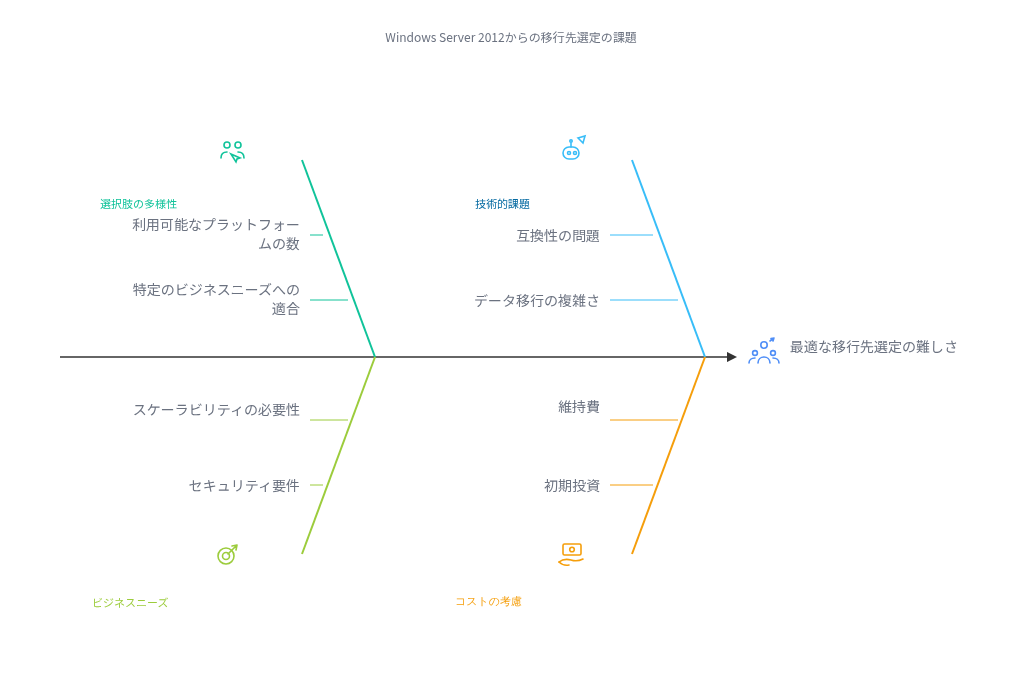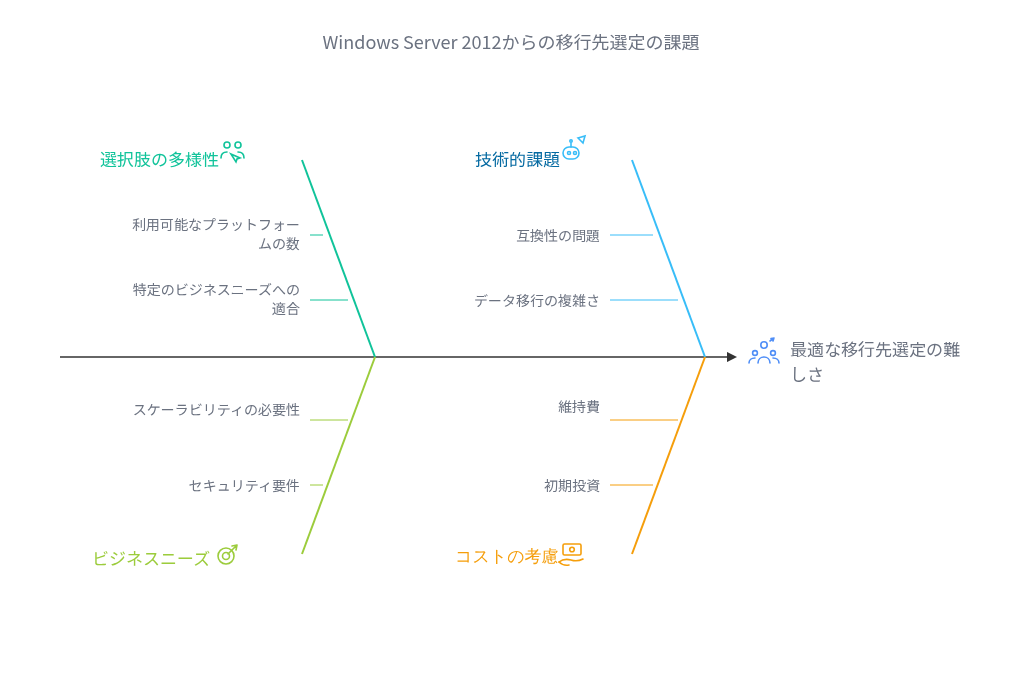--- a/index.html
+++ b/index.html
@@ -16,21 +16,21 @@
     position: relative;
     width: 1022px;
     height: 680px;
   }
   .title {
     position: absolute;
     top: 28px;
     left: 0;
     width: 1022px;
     text-align: center;
-    font-size: 18px;
+    font-size: 12px;
     color: #6b7280;
   }
   svg.lines {
     position: absolute;
     left: 0;
     top: 0;
     width: 1022px;
     height: 680px;
     pointer-events: none;
   }
@@ -38,25 +38,26 @@
     position: absolute;
     font-size: 14px;
     line-height: 1.35;
   }
   .rlabel { text-align: right; }
   .effect {
     position: absolute;
     left: 790px;
     top: 336px;
     width: 180px;
-    font-size: 17px;
+    font-size: 14px;
     color: #6b7280;
   }
   .category {
-    font-size: 17px;
+    font-size: 11px;
+    margin-top: 48px;
   }
   .cat-green  { color: #10c39a; }
   .cat-blue   { color: #0369a1; }
   .cat-lime   { color: #9ccc3c; }
   .cat-orange { color: #f59e0b; font-family: Liberation Mono, monospace; }
 
   
   .icon {
     position: absolute;
     width: 36px;

